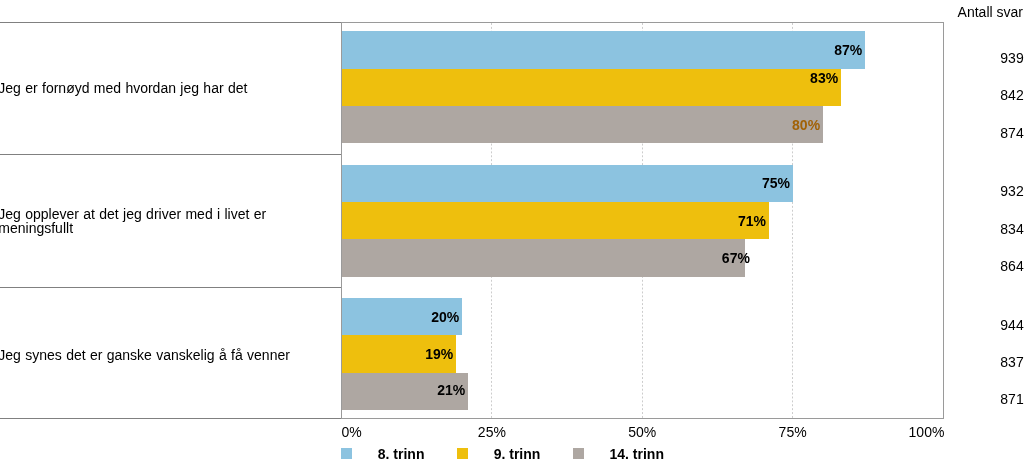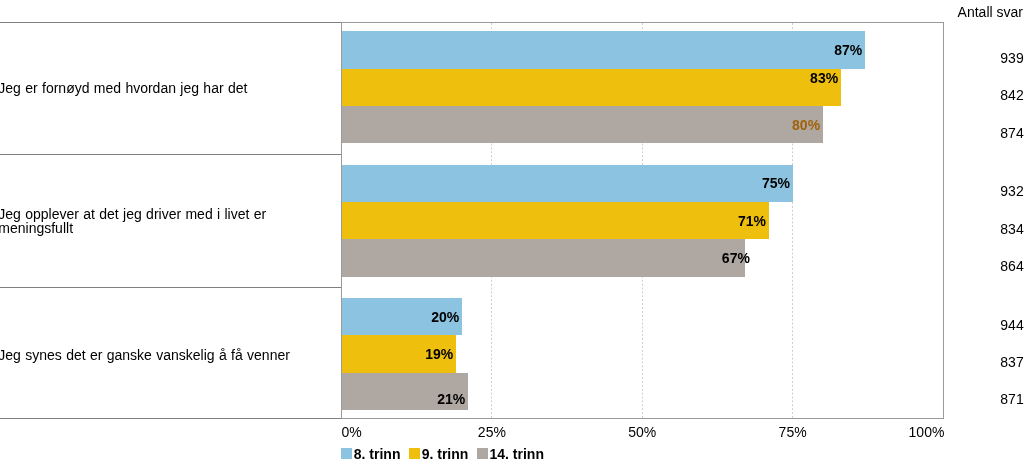--- a/index.html
+++ b/index.html
@@ -14,21 +14,21 @@
   .gridline{position:absolute;width:1px;
             background-image:linear-gradient(to bottom,#cccccc 0 1.6px,rgba(0,0,0,0) 1.6px 3.9px);
             background-size:1px 3.9px;}
   .bar{position:absolute;}
   .barlabel{position:absolute;font-weight:bold;color:#000000;font-size:14px;line-height:14px;
             text-align:right;white-space:nowrap;overflow:visible;}
   .rowlabel{position:absolute;font-size:14px;line-height:14.6px;word-spacing:0.45px;color:#000000;
             display:flex;align-items:center;}
   .count{position:absolute;font-size:14px;line-height:14px;text-align:right;color:#000000;margin-top:8px;}
   .axistick{position:absolute;font-size:14px;line-height:14px;color:#000000;}
-  .legend{position:absolute;display:flex;align-items:center;height:14px;}
+  .legend{position:absolute;display:flex;align-items:center;height:14px;gap:24px;}
   .legend .sw{width:11px;height:11px;margin-right:2px;flex:none;}
   .legend .lb{font-weight:bold;font-size:14px;margin-right:8.2px;line-height:14px;white-space:nowrap;}
   .hdr{position:absolute;font-size:14px;line-height:14px;white-space:nowrap;}
 </style>
 </head>
 <body>
 
 <div class="stage">
 
   <div class="hline" style="left:0;top:22px;width:342px;"></div>
@@ -54,21 +54,21 @@
   <div class="bar" style="left: 341.5px; top: 202px; width: 427.065px; height: 37.3px; background: rgb(238, 191, 13);"></div>
   <div class="barlabel" style="left: 341.5px; top: 213.65px; width: 424.465px; color: rgb(0, 0, 0);">71%</div>
   <div class="bar" style="left: 341.5px; top: 239.3px; width: 403.005px; height: 37.3px; background: rgb(174, 167, 162);"></div>
   <div class="barlabel" style="left: 341.5px; top: 250.95px; width: 400.405px; color: rgb(0, 0, 0); padding-left: 8px;">67%</div>
 
   <div class="bar" style="left: 341.5px; top: 298.1px; width: 120.3px; height: 37.3px; background: rgb(140, 195, 224);"></div>
   <div class="barlabel" style="left: 341.5px; top: 309.75px; width: 117.7px; color: rgb(0, 0, 0);">20%</div>
   <div class="bar" style="left: 341.5px; top: 335.4px; width: 114.285px; height: 37.3px; background: rgb(238, 191, 13);"></div>
   <div class="barlabel" style="left: 341.5px; top: 347.05px; width: 111.685px; color: rgb(0, 0, 0);">19%</div>
   <div class="bar" style="left: 341.5px; top: 372.7px; width: 126.315px; height: 37.3px; background: rgb(174, 167, 162);"></div>
-  <div class="barlabel" style="left: 341.5px; top: 392px; width: 123.715px; color: rgb(0, 0, 0);">21%</div>
+  <div class="barlabel" style="left: 341.5px; top: 383px; width: 123.715px; color: rgb(0, 0, 0);">21%</div>
 
   <div class="rowlabel" style="left: -1.7px; top: 58.15px; width: 340px; height: 60px;">Jeg er fornøyd med hvordan jeg har det</div>
   <div class="rowlabel" style="left: -1.7px; top: 191.45px; width: 340px; height: 60px;">Jeg opplever at det jeg driver med i livet er meningsfullt</div>
   <div class="rowlabel" style="left: -1.7px; top: 324.85px; width: 340px; height: 60px;">Jeg synes det er ganske vanskelig å få venner</div>
 
   <div class="hdr" style="left:957.6px;top:4.6px;">Antall svar</div>
 
   <div class="count" style="left: 900px; top: 43.05px; width: 123.7px;">939</div>
   <div class="count" style="left: 900px; top: 80.35px; width: 123.7px;">842</div>
   <div class="count" style="left: 900px; top: 117.65px; width: 123.7px;">874</div>

